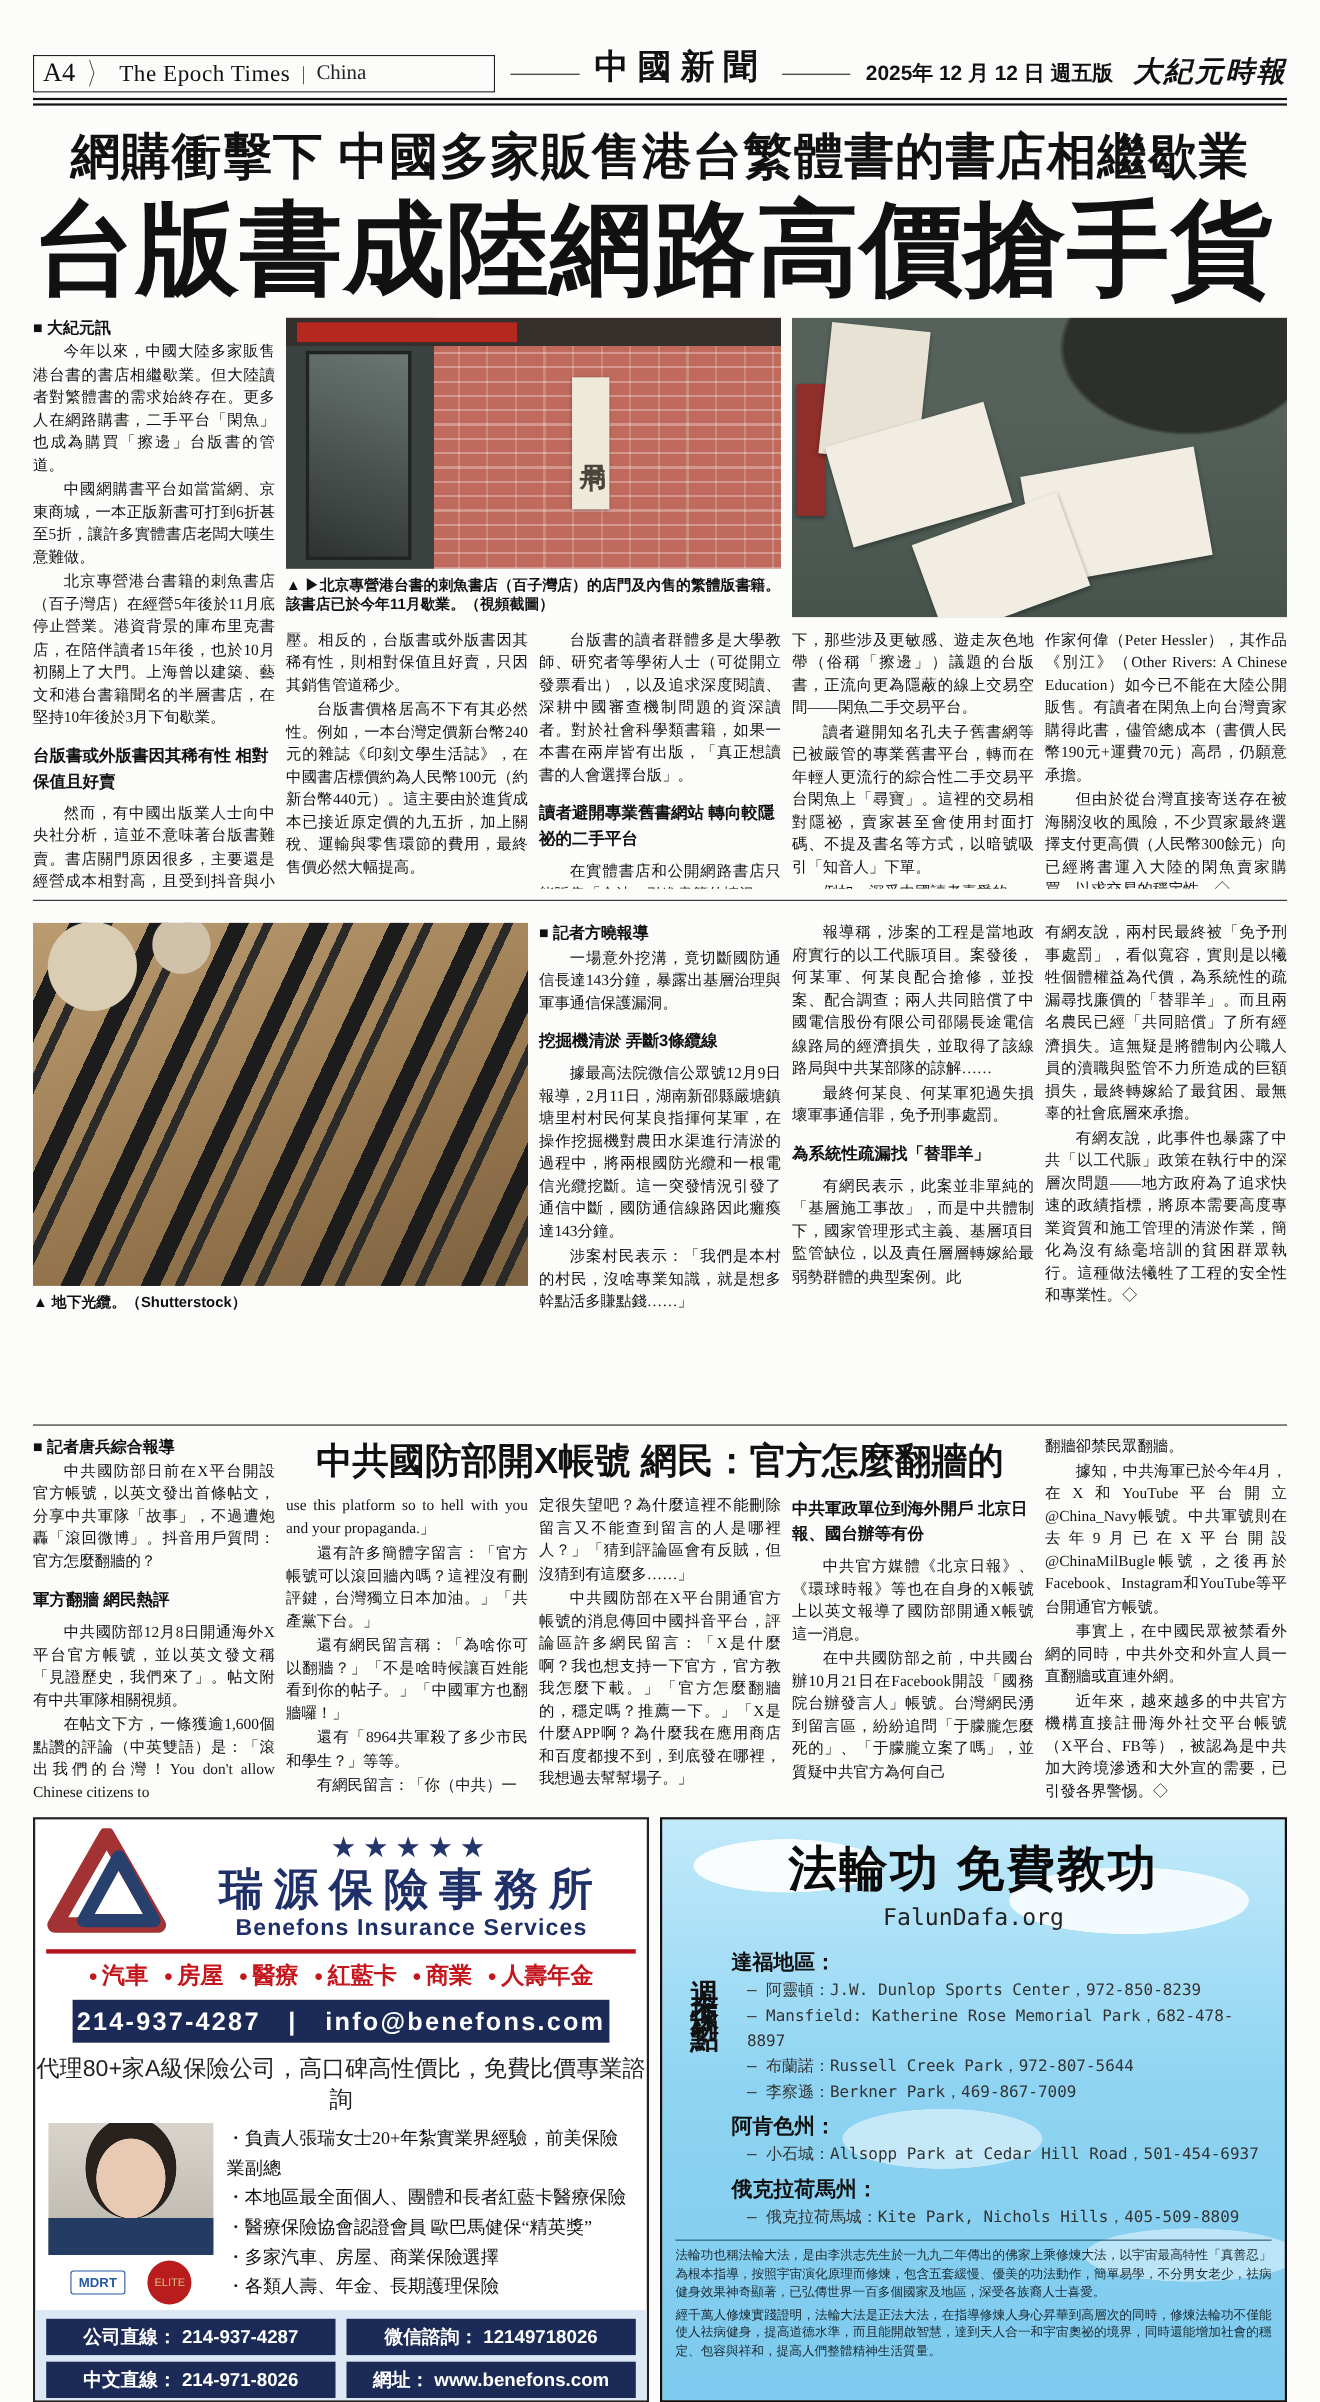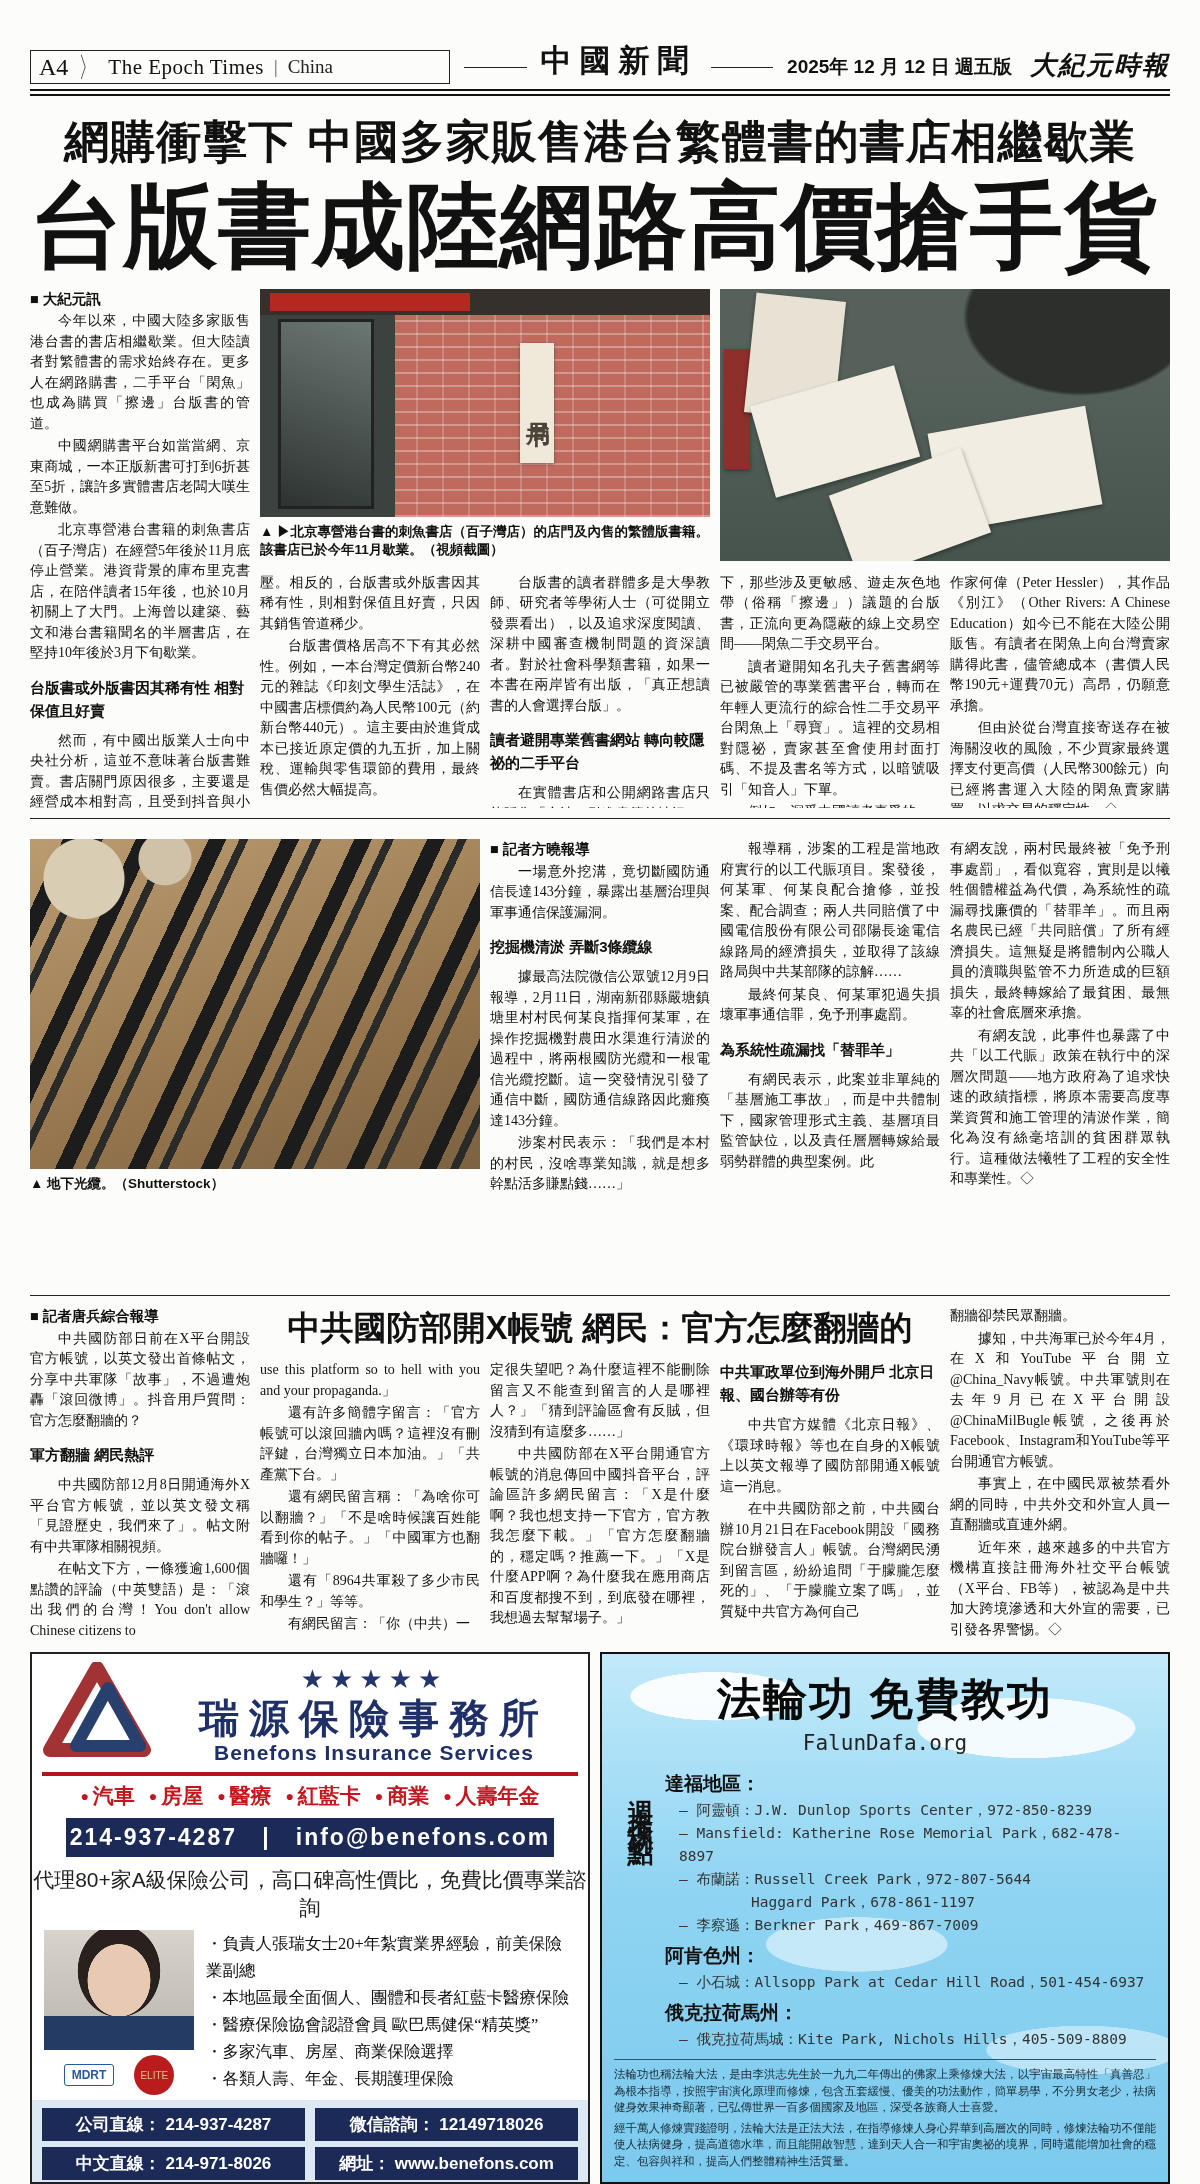--- a/index.html
+++ b/index.html
@@ -358,21 +358,20 @@
     <div class="ad-falun">
       <div class="fl-title">法輪功 免費教功</div>
       <div class="fl-url">FalunDafa.org</div>
       <div class="fl-body">
         <div class="fl-side">週末煉功點：</div>
         <div class="fl-list">
           <div class="fl-region">達福地區：</div>
           <div class="fl-item">阿靈頓：J.W. Dunlop Sports Center，972-850-8239</div>
           <div class="fl-item">Mansfield: Katherine Rose Memorial Park，682-478-8897</div>
           <div class="fl-item">布蘭諾：Russell Creek Park，972-807-5644</div>
-          <div class="fl-cont">Haggard Park，678-861-1197</div>
           <div class="fl-item">李察遜：Berkner Park，469-867-7009</div>
           <div class="fl-region">阿肯色州：</div>
           <div class="fl-item">小石城：Allsopp Park at Cedar Hill Road，501-454-6937</div>
           <div class="fl-region">俄克拉荷馬州：</div>
           <div class="fl-item">俄克拉荷馬城：Kite Park, Nichols Hills，405-509-8809</div>
         </div>
       </div>
       <div class="fl-about">
         <p>法輪功也稱法輪大法，是由李洪志先生於一九九二年傳出的佛家上乘修煉大法，以宇宙最高特性「真善忍」為根本指導，按照宇宙演化原理而修煉，包含五套緩慢、優美的功法動作，簡單易學，不分男女老少，祛病健身效果神奇顯著，已弘傳世界一百多個國家及地區，深受各族裔人士喜愛。</p>
         <p>經千萬人修煉實踐證明，法輪大法是正法大法，在指導修煉人身心昇華到高層次的同時，修煉法輪功不僅能使人祛病健身，提高道德水準，而且能開啟智慧，達到天人合一和宇宙奧祕的境界，同時還能增加社會的穩定、包容與祥和，提高人們整體精神生活質量。</p>

